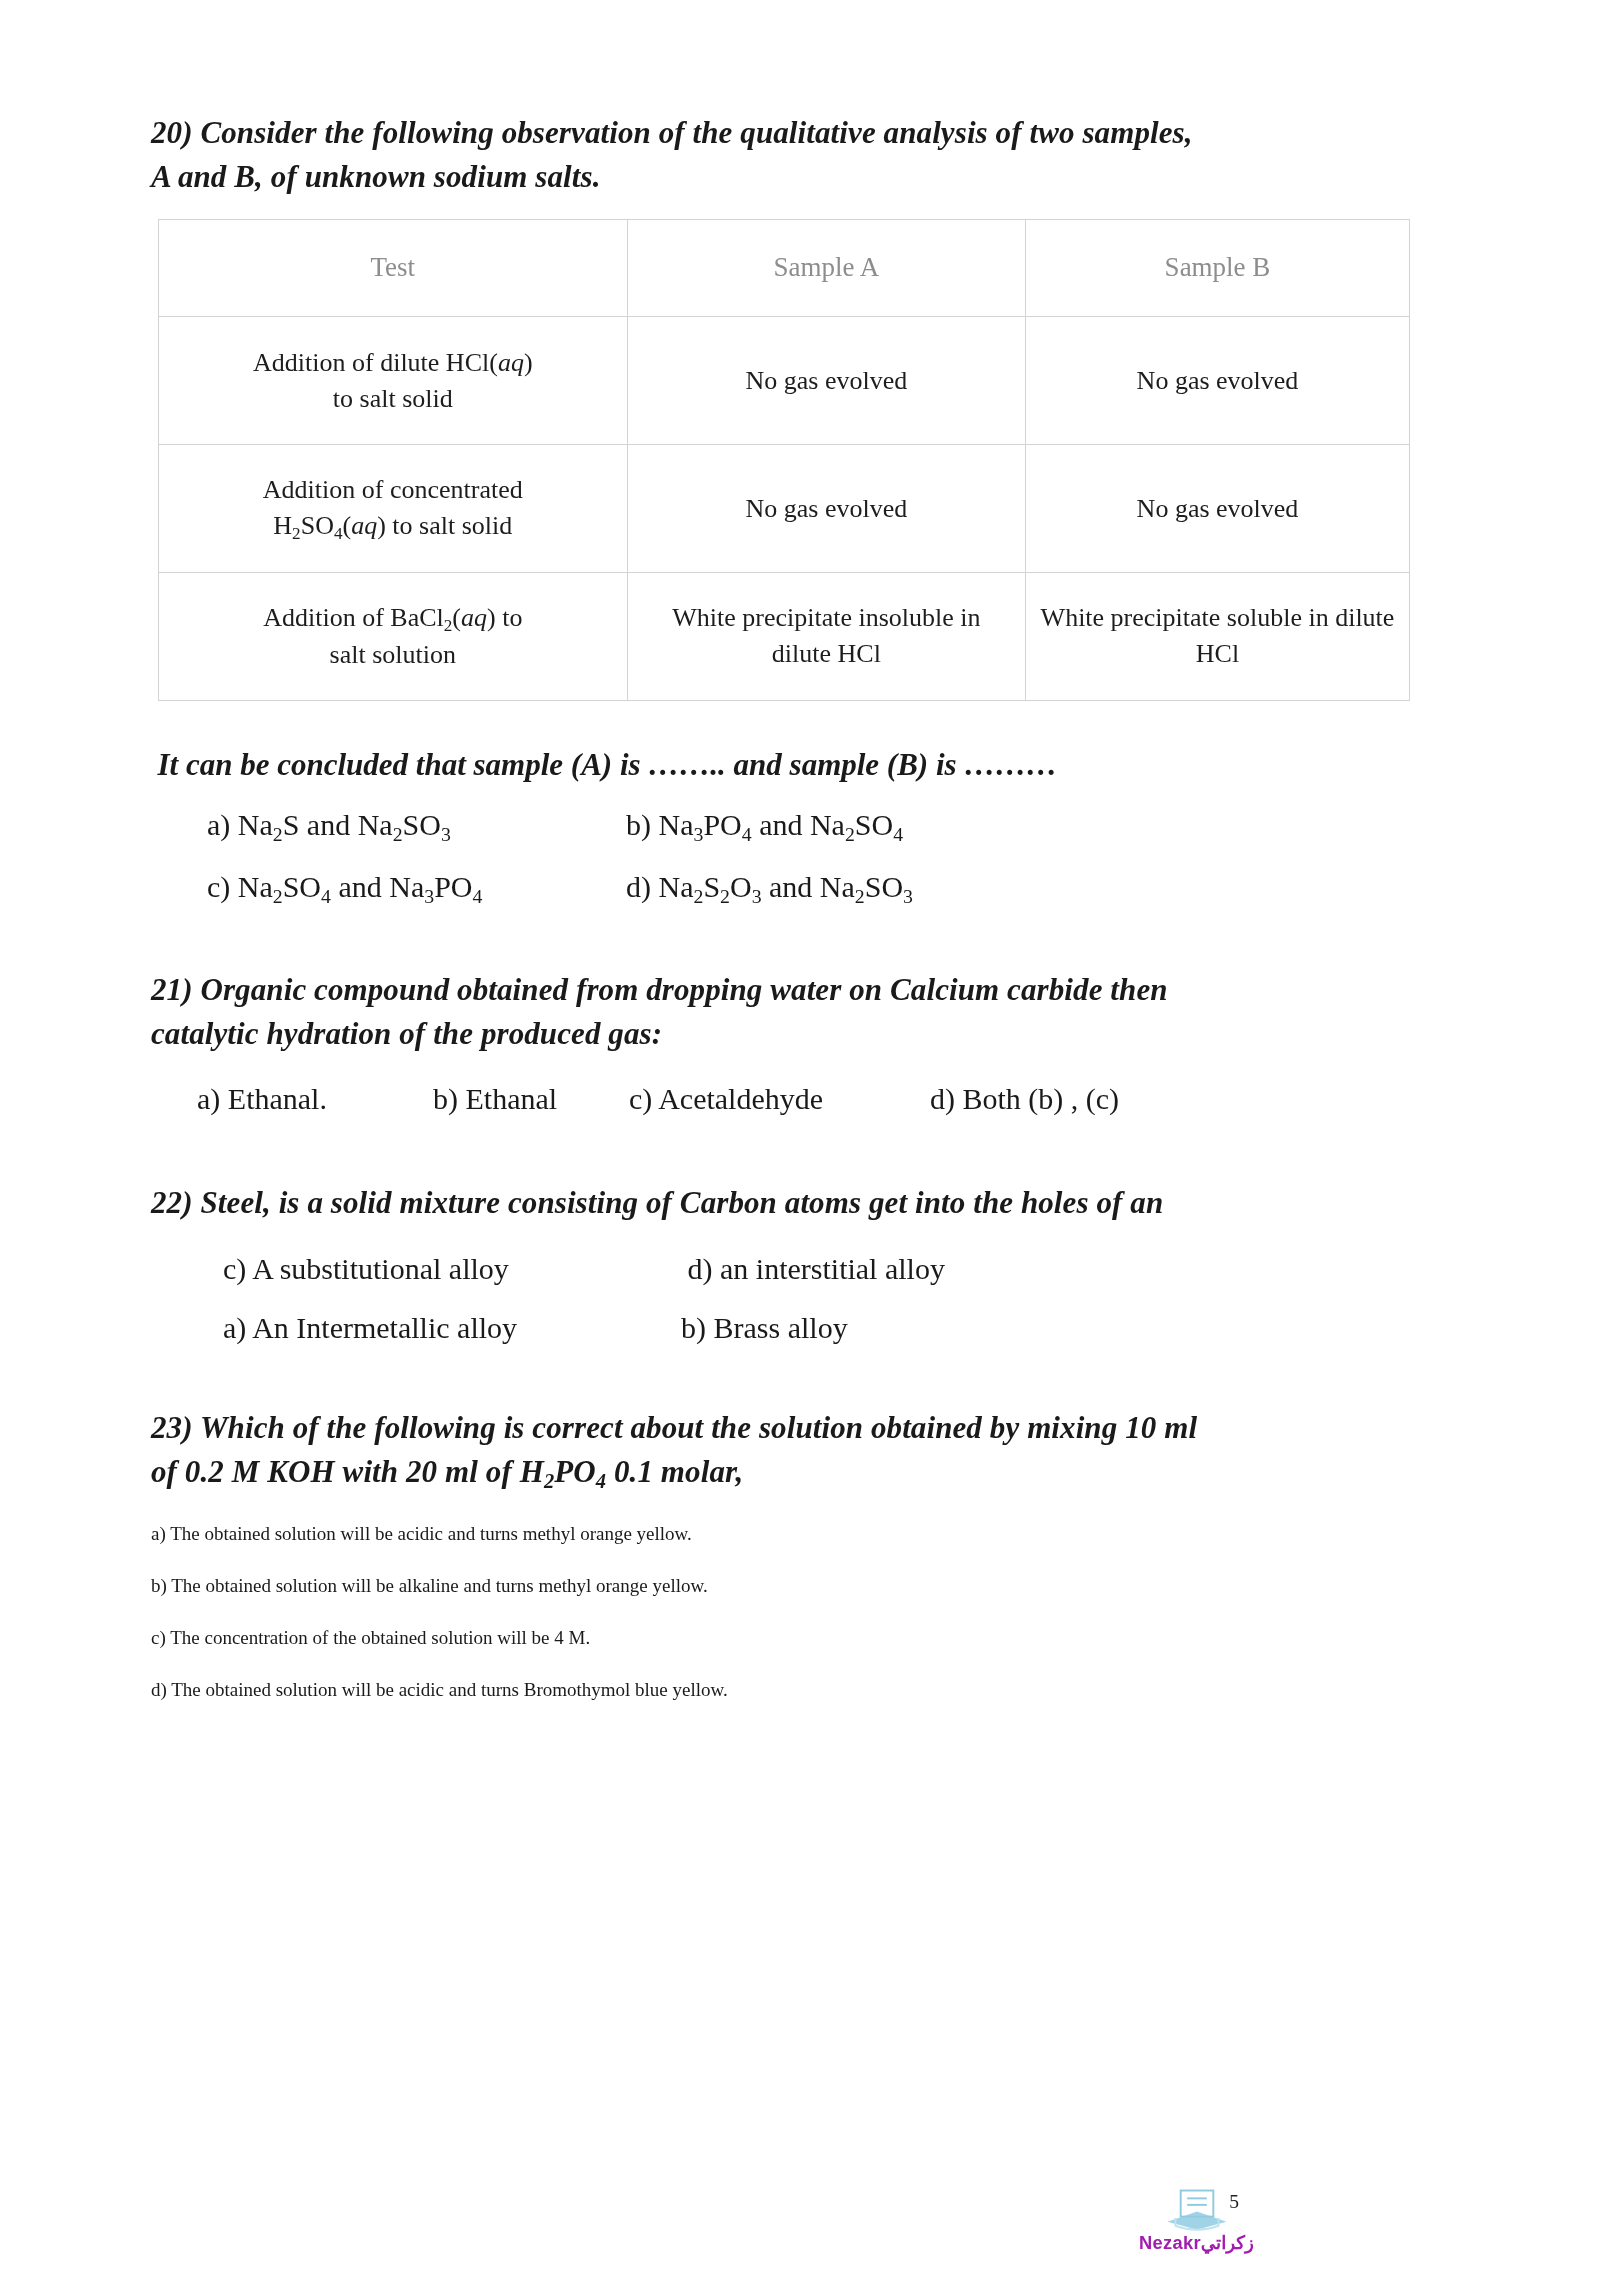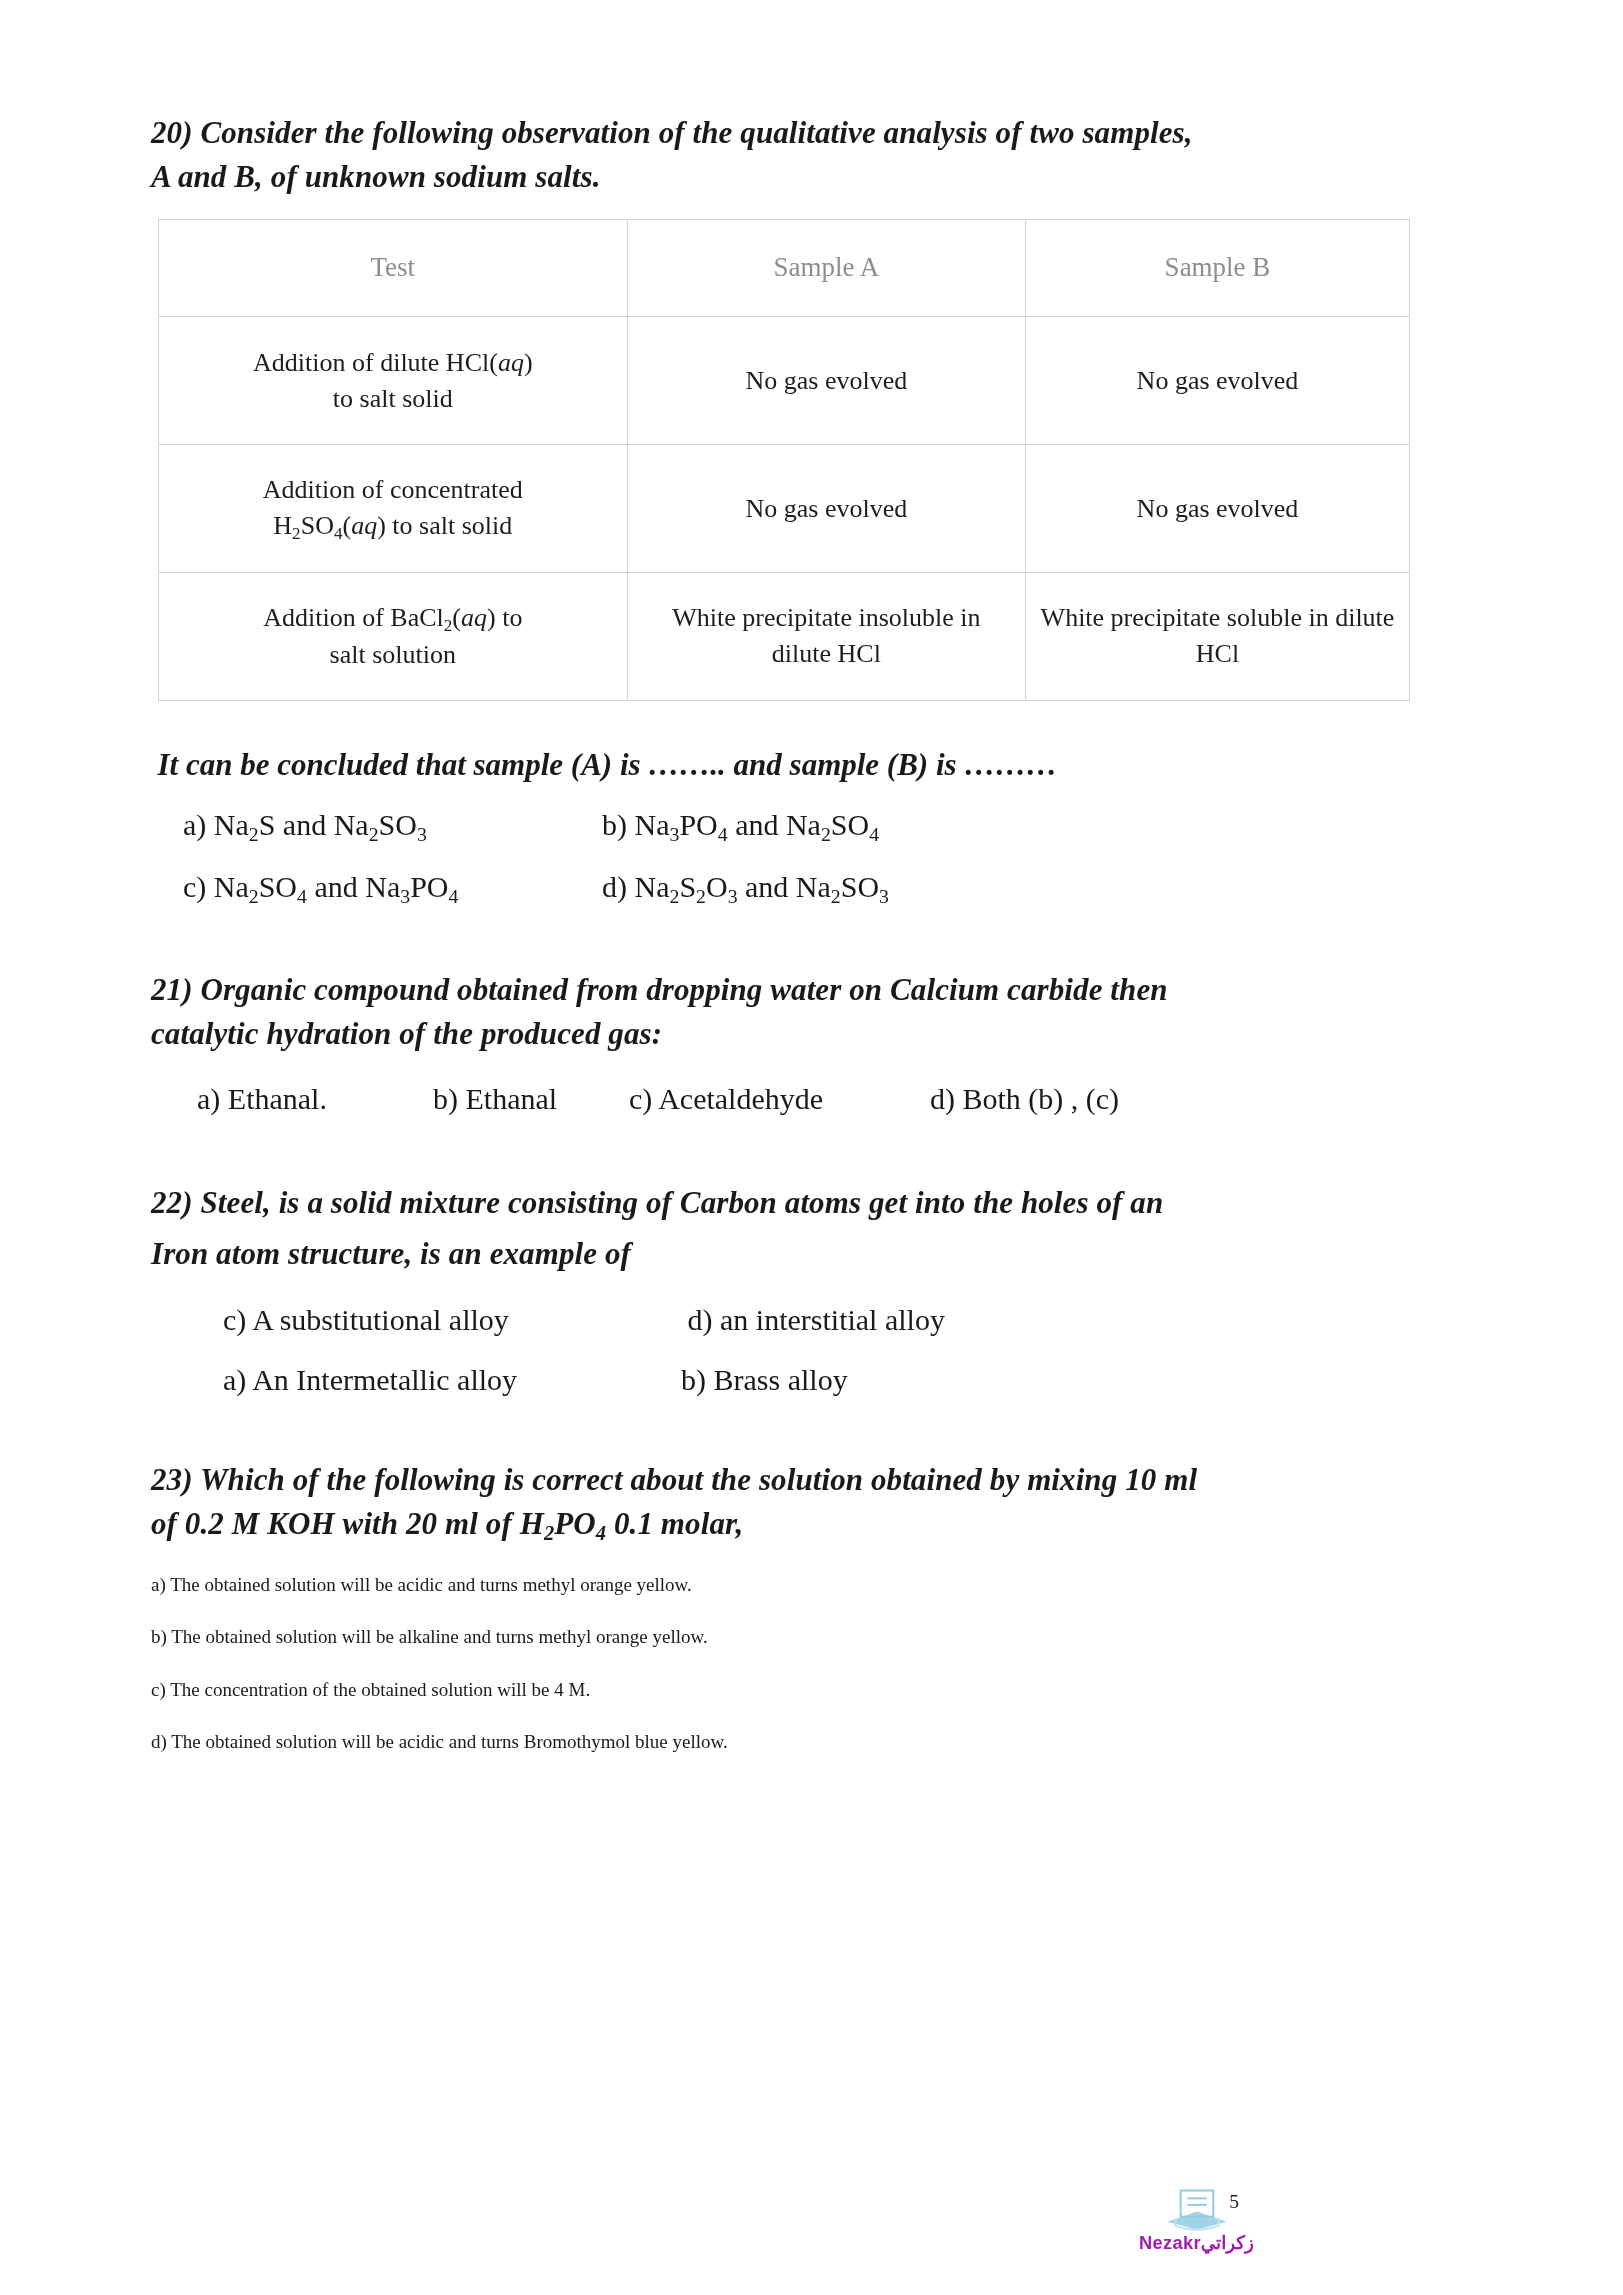--- a/index.html
+++ b/index.html
@@ -75,21 +75,21 @@
     font-size: 30px;
     line-height: 1.5;
     margin-top: 14.4px;
     position: relative;
   }
   .opt-row .opt {
     display: inline-block;
     vertical-align: top;
   }
 
-  .options-2col { margin-top: 19.6px; margin-left: 32px; }
+  .options-2col { margin-top: 19.6px; margin-left: 56px; }
   .options-2col .opt-a, .options-2col .opt-c { width: 419px; }
 
   .options-inline { margin-top: 19.6px; margin-left: 46px; font-size: 30px; }
   .options-inline .opt { margin-right: 0; }
 
   .options-alloy { margin-top: 18.3px; margin-left: 72px; }
   .options-alloy .opt-a, .options-alloy .opt-c { width: 458px; }
 
   .options-block { margin-top: 22px; margin-left: 0px; }
   .options-block .line {
@@ -205,21 +205,20 @@
         <span class="opt" style="width:236px">a) Ethanal.</span><span class="opt" style="width:196px">b) Ethanal</span><span class="opt" style="width:301px">c) Acetaldehyde</span><span class="opt">d) Both (b) , (c)</span>
       </div>
     </div>
   </div>
 
   <div class="gap-lg"></div>
 
   <div>
     <div class="q-stem spaced">
       <span>22) Steel, is a solid mixture consisting of Carbon atoms get into the holes of an</span><br>
-      <span>Iron atom structure, is an example of</span>
     </div>
     <div class="options-alloy">
       <div class="opt-row">
         <span class="opt opt-c">c) A substitutional alloy</span><span class="opt" style="padding-left:6.5px">d) an interstitial alloy</span>
       </div>
       <div class="opt-row">
         <span class="opt opt-a">a) An Intermetallic alloy</span><span class="opt">b) Brass alloy</span>
       </div>
     </div>
   </div>

